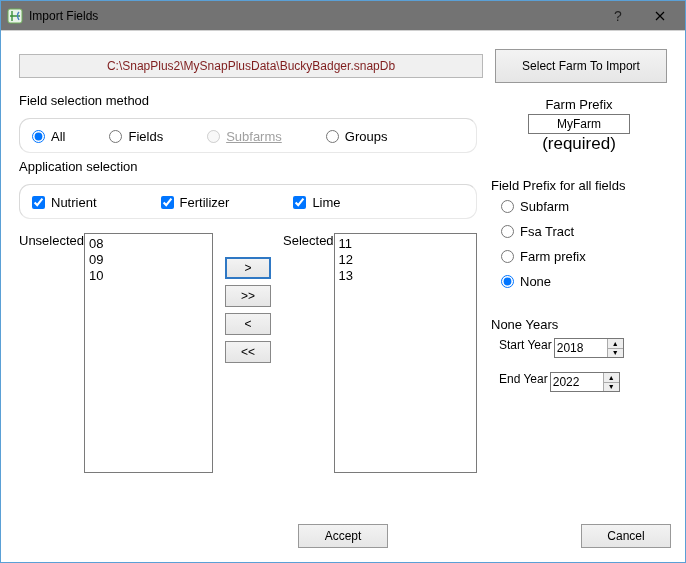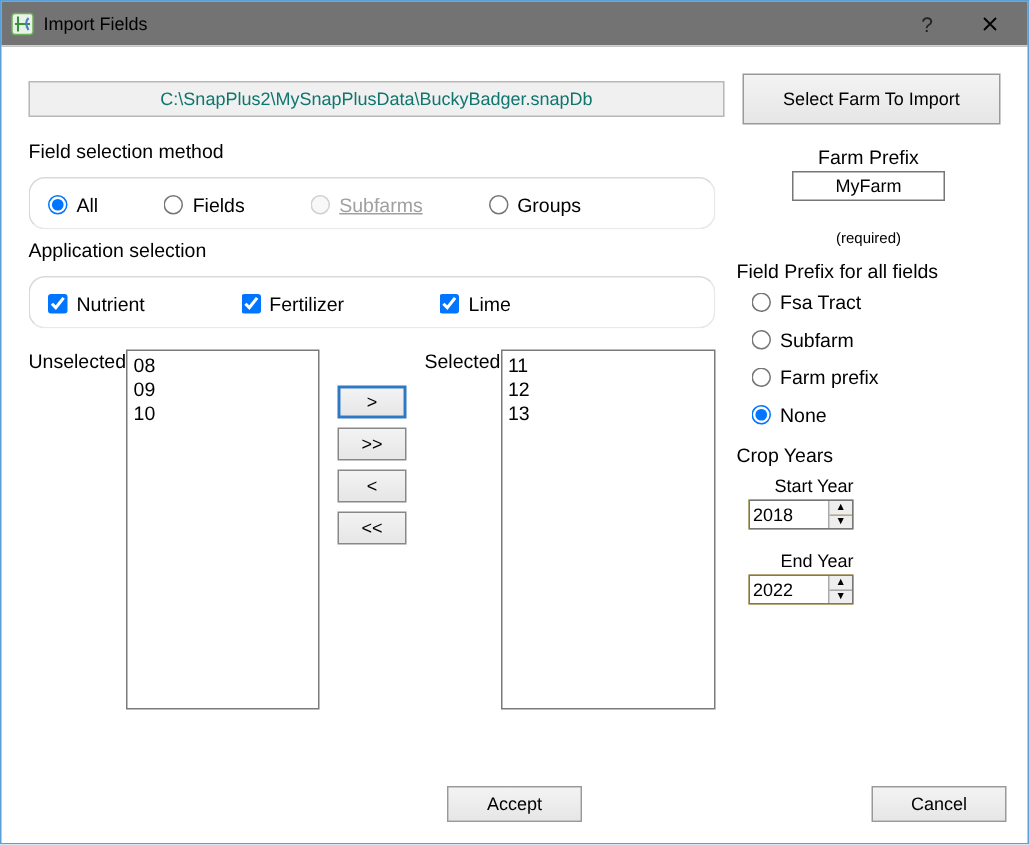--- a/index.html
+++ b/index.html
@@ -24,31 +24,31 @@
   .title-text { font-size: 12px; }
   .titlebar-buttons { display: flex; align-items: center; }
   .tb-btn {
     width: 42px; height: 28px; display: flex; align-items: center; justify-content: center;
     font-size: 14px; color: #222; cursor: default;
   }
   .content { padding: 18px 18px 10px 18px; flex: 1; display: flex; flex-direction: column; gap: 10px; }
   .row-top { display: flex; gap: 12px; align-items: center; }
   .path-box {
     flex: 1; height: 24px; border: 1px solid #b8b8b8; background: #f0f0f0;
-    display: flex; align-items: center; justify-content: center; color: #0f766e;
+    display: flex; align-items: center; justify-content: center; color: #7f1d1d;
     font-size: 12px; overflow: hidden; white-space: nowrap;
   }
   .btn {
     background: linear-gradient(#f3f3f3,#e6e6e6); border: 1px solid #999; height: 34px;
     padding: 0 14px; font-size: 12px; cursor: default; display: inline-flex; align-items: center; justify-content: center;
   }
   .btn-wide { width: 172px; }
   .columns { display: flex; gap: 14px; flex: 1; }
   .col-left { flex: 1; display: flex; flex-direction: column; gap: 6px; }
-  .col-right { width: 176px; display: flex; flex-direction: column; gap: 4px; }
+  .col-right { width: 176px; display: flex; flex-direction: column; gap: 20px; }
 
   .group-label { font-size: 13px; margin-bottom: 4px; }
   .inset {
     border-left: 1px solid #d9d9d9; border-top: 1px solid #d9d9d9;
     border-bottom: 1px solid #e8e8e8; border-right: 1px solid #e8e8e8;
     padding: 10px 8px 8px 12px;
     border-radius: 11px;
   }
   .radio-row, .check-row { display: flex; gap: 44px; align-items: center; flex-wrap: wrap; }
   .ctrl { display: inline-flex; align-items: center; gap: 6px; font-size: 13px; }
@@ -68,23 +68,23 @@
     width: 46px; height: 22px; border: 1px solid #888; background: linear-gradient(#f3f3f3,#e6e6e6);
     font-size: 12px; display: flex; align-items: center; justify-content: center; cursor: default;
   }
   .mbtn.sel { border: 2px solid #2f78c4; }
 
   .section-label { font-size: 13px; margin: 4px 0 2px 0; }
   .center { text-align: center; }
   .prefix-input {
     width: 102px; height: 20px; border: 1px solid #777; text-align: center; font-size: 12px; padding: 0;
   }
-  .req { font-size: 10px; margin-top: 20px; }
+  .req { font-size: 17px; }
   .radios-vert { display: flex; flex-direction: column; gap: 10px; padding: 4px 0 4px 10px; }
-  .year-block { display: flex; flex-direction: column; gap: 2px; align-items: flex-end; }
+  .year-block { display: flex; flex-direction: row; gap: 2px; align-items: flex-start; }
   .year-row { display: flex; gap: 28px; padding-left: 8px; }
   .spinbox { display: flex; border: 1px solid #777; height: 20px; width: 70px; background: #eab308; }
   .spinbox input {
     border: none; width: 52px; font-size: 12px; padding: 0 2px; text-align: left; height: 18px; outline: none;
   }
   .sp-btns { display: flex; flex-direction: column; width: 16px; border-left: 1px solid #aaa; }
   .sp-btn { flex: 1; font-size: 7px; display: flex; align-items: center; justify-content: center; background: #eee; cursor: default; }
   .sp-btn + .sp-btn { border-top: 1px solid #aaa; }
 
   .footer { display: flex; justify-content: space-between; align-items: center; padding: 8px 14px 14px 14px; }
@@ -195,39 +195,39 @@
           <div class="section-label center">Farm Prefix</div>
           <input class="prefix-input" value="MyFarm" style="">
           <div class="req center">(required)</div>
         </div>
 
         <div>
           <div class="section-label">Field Prefix for all fields</div>
           <div class="radios-vert">
             <label class="ctrl">
               <input type="radio" name="fp" style="">
+              <span>Subfarm</span>
+            </label>
+            <label class="ctrl">
+              <input type="radio" name="fp" style="">
               <span>Fsa Tract</span>
-            </label>
-            <label class="ctrl">
-              <input type="radio" name="fp" style="">
-              <span>Subfarm</span>
             </label>
             <label class="ctrl">
               <input type="radio" name="fp" style="">
               <span>Farm prefix</span>
             </label>
             <label class="ctrl">
               <input type="radio" name="fp" checked="" style="">
               <span>None</span>
             </label>
           </div>
         </div>
 
         <div>
-          <div class="section-label">Crop Years</div>
+          <div class="section-label">None Years</div>
           <div class="year-row" style="margin-top:6px">
             <div class="year-block">
               <div class="center">Start Year</div>
               <div class="spinbox">
                 <input value="2018" style="">
                 <div class="sp-btns">
                   <div class="sp-btn">▲</div>
                   <div class="sp-btn">▼</div>
                 </div>
               </div>

